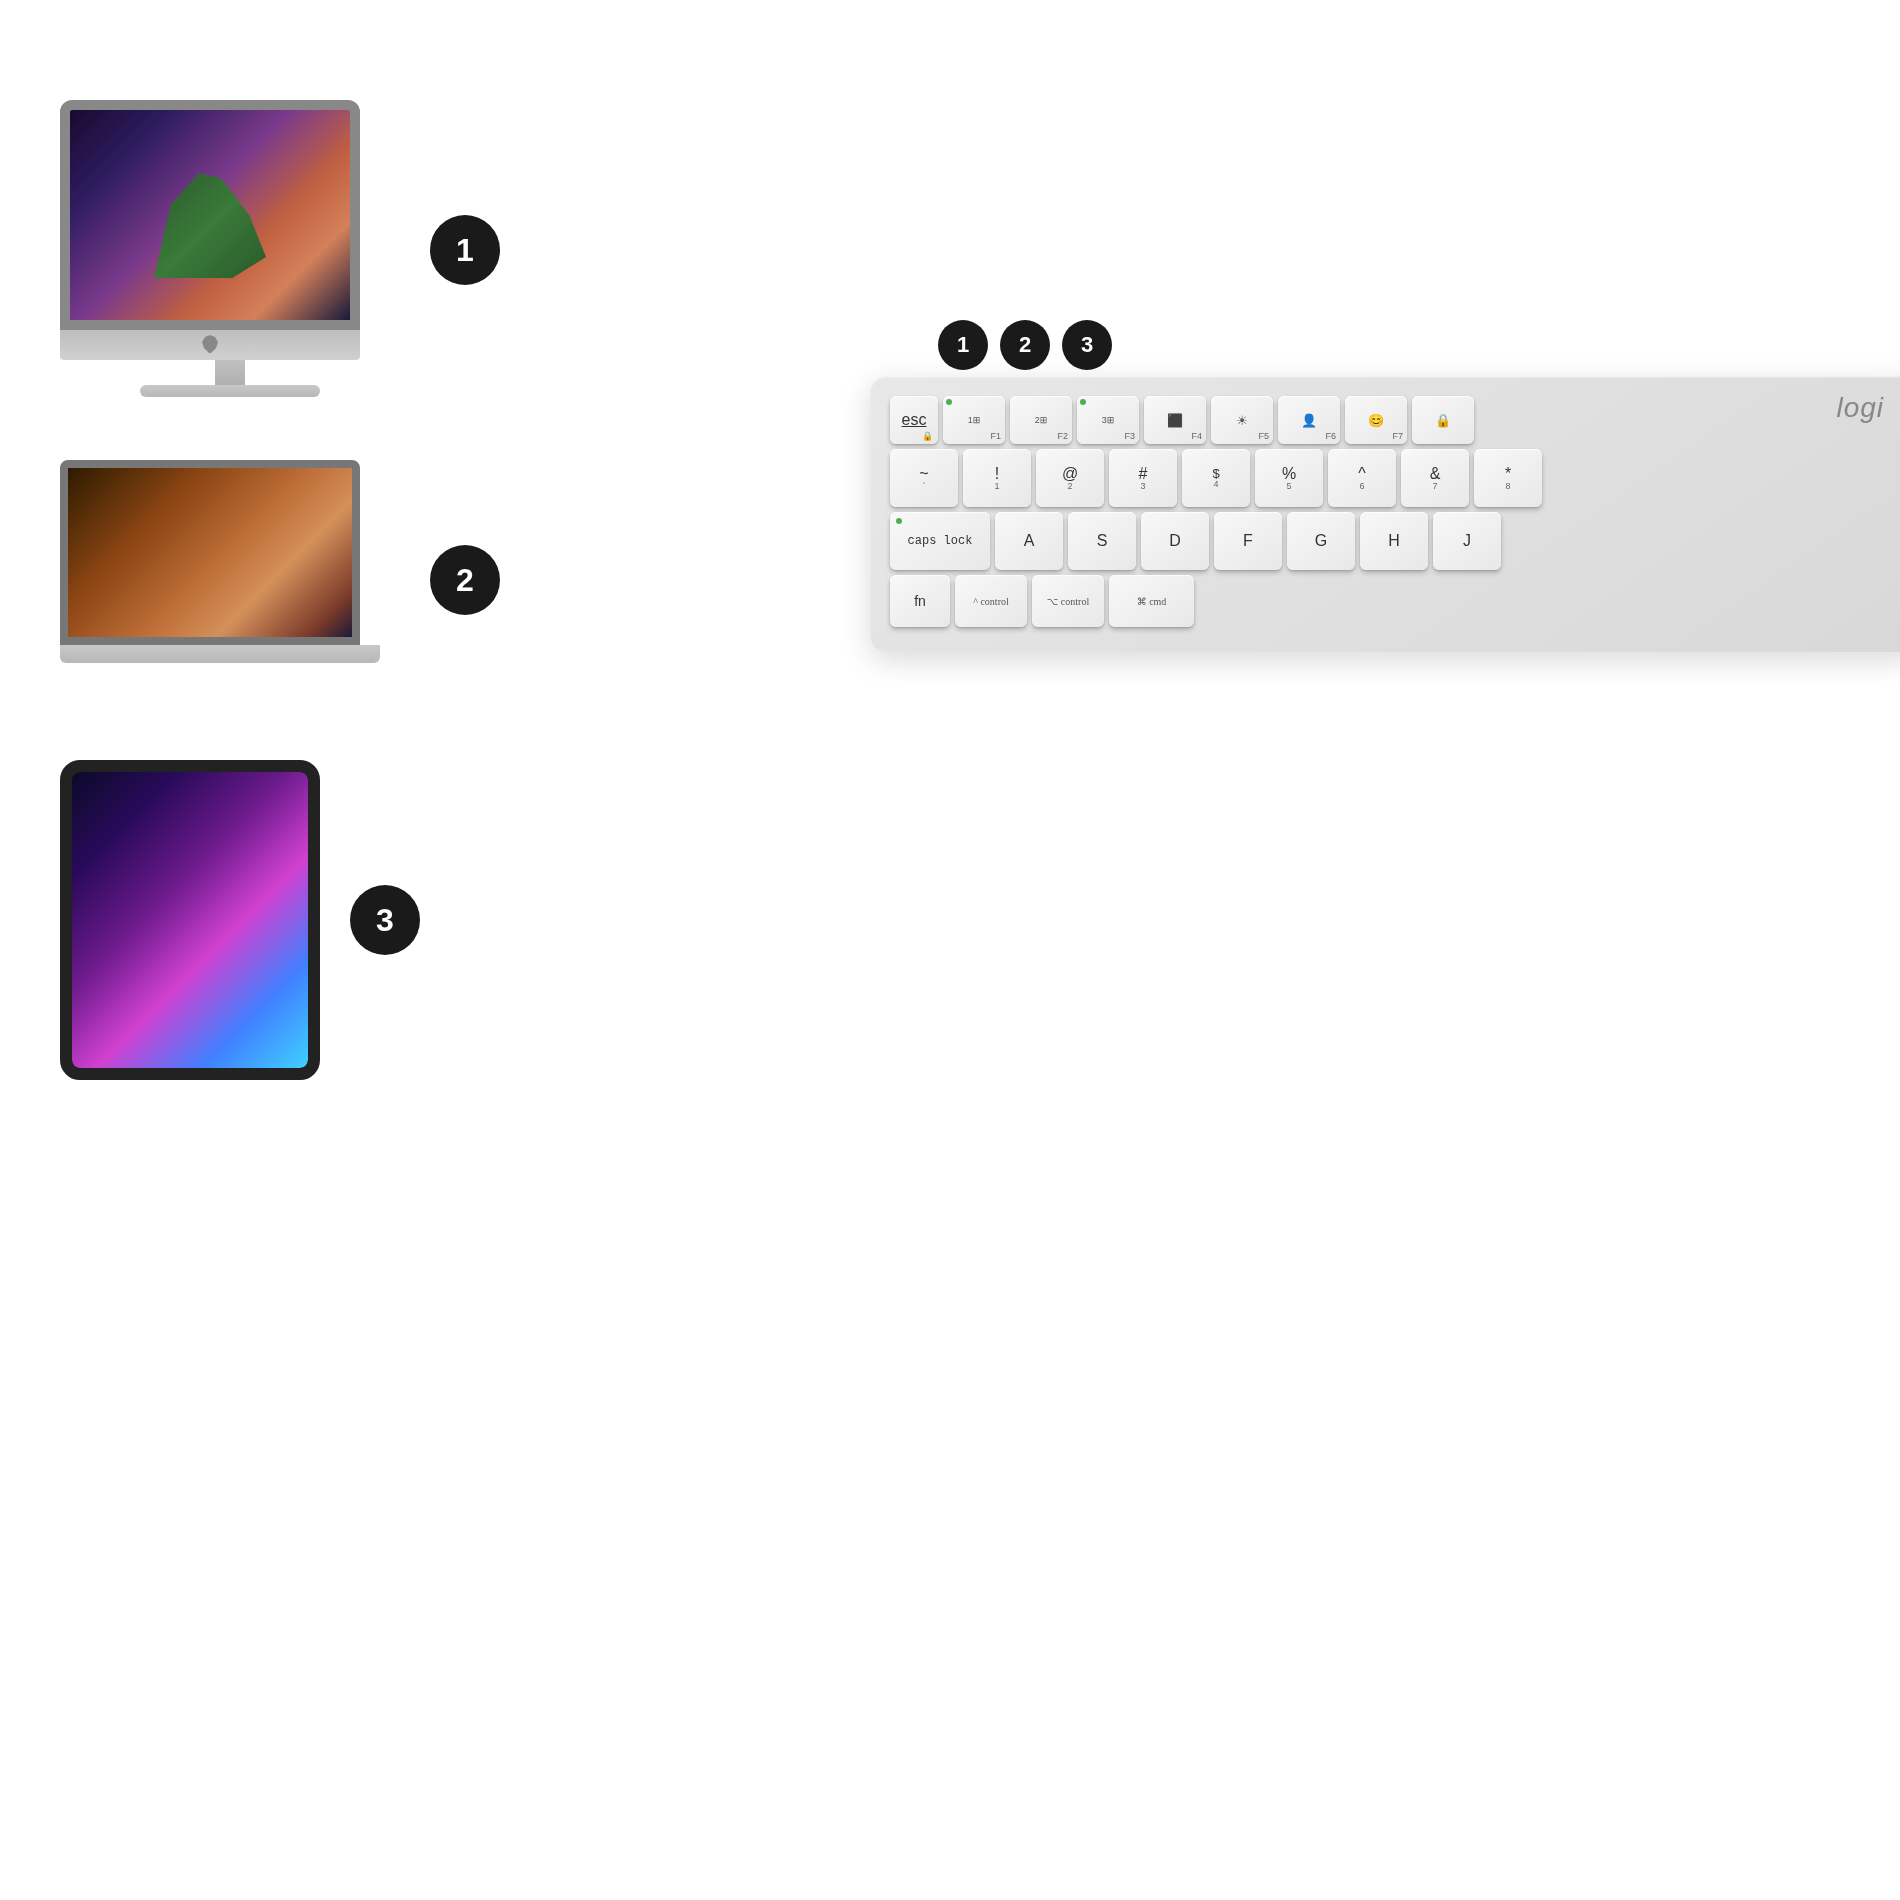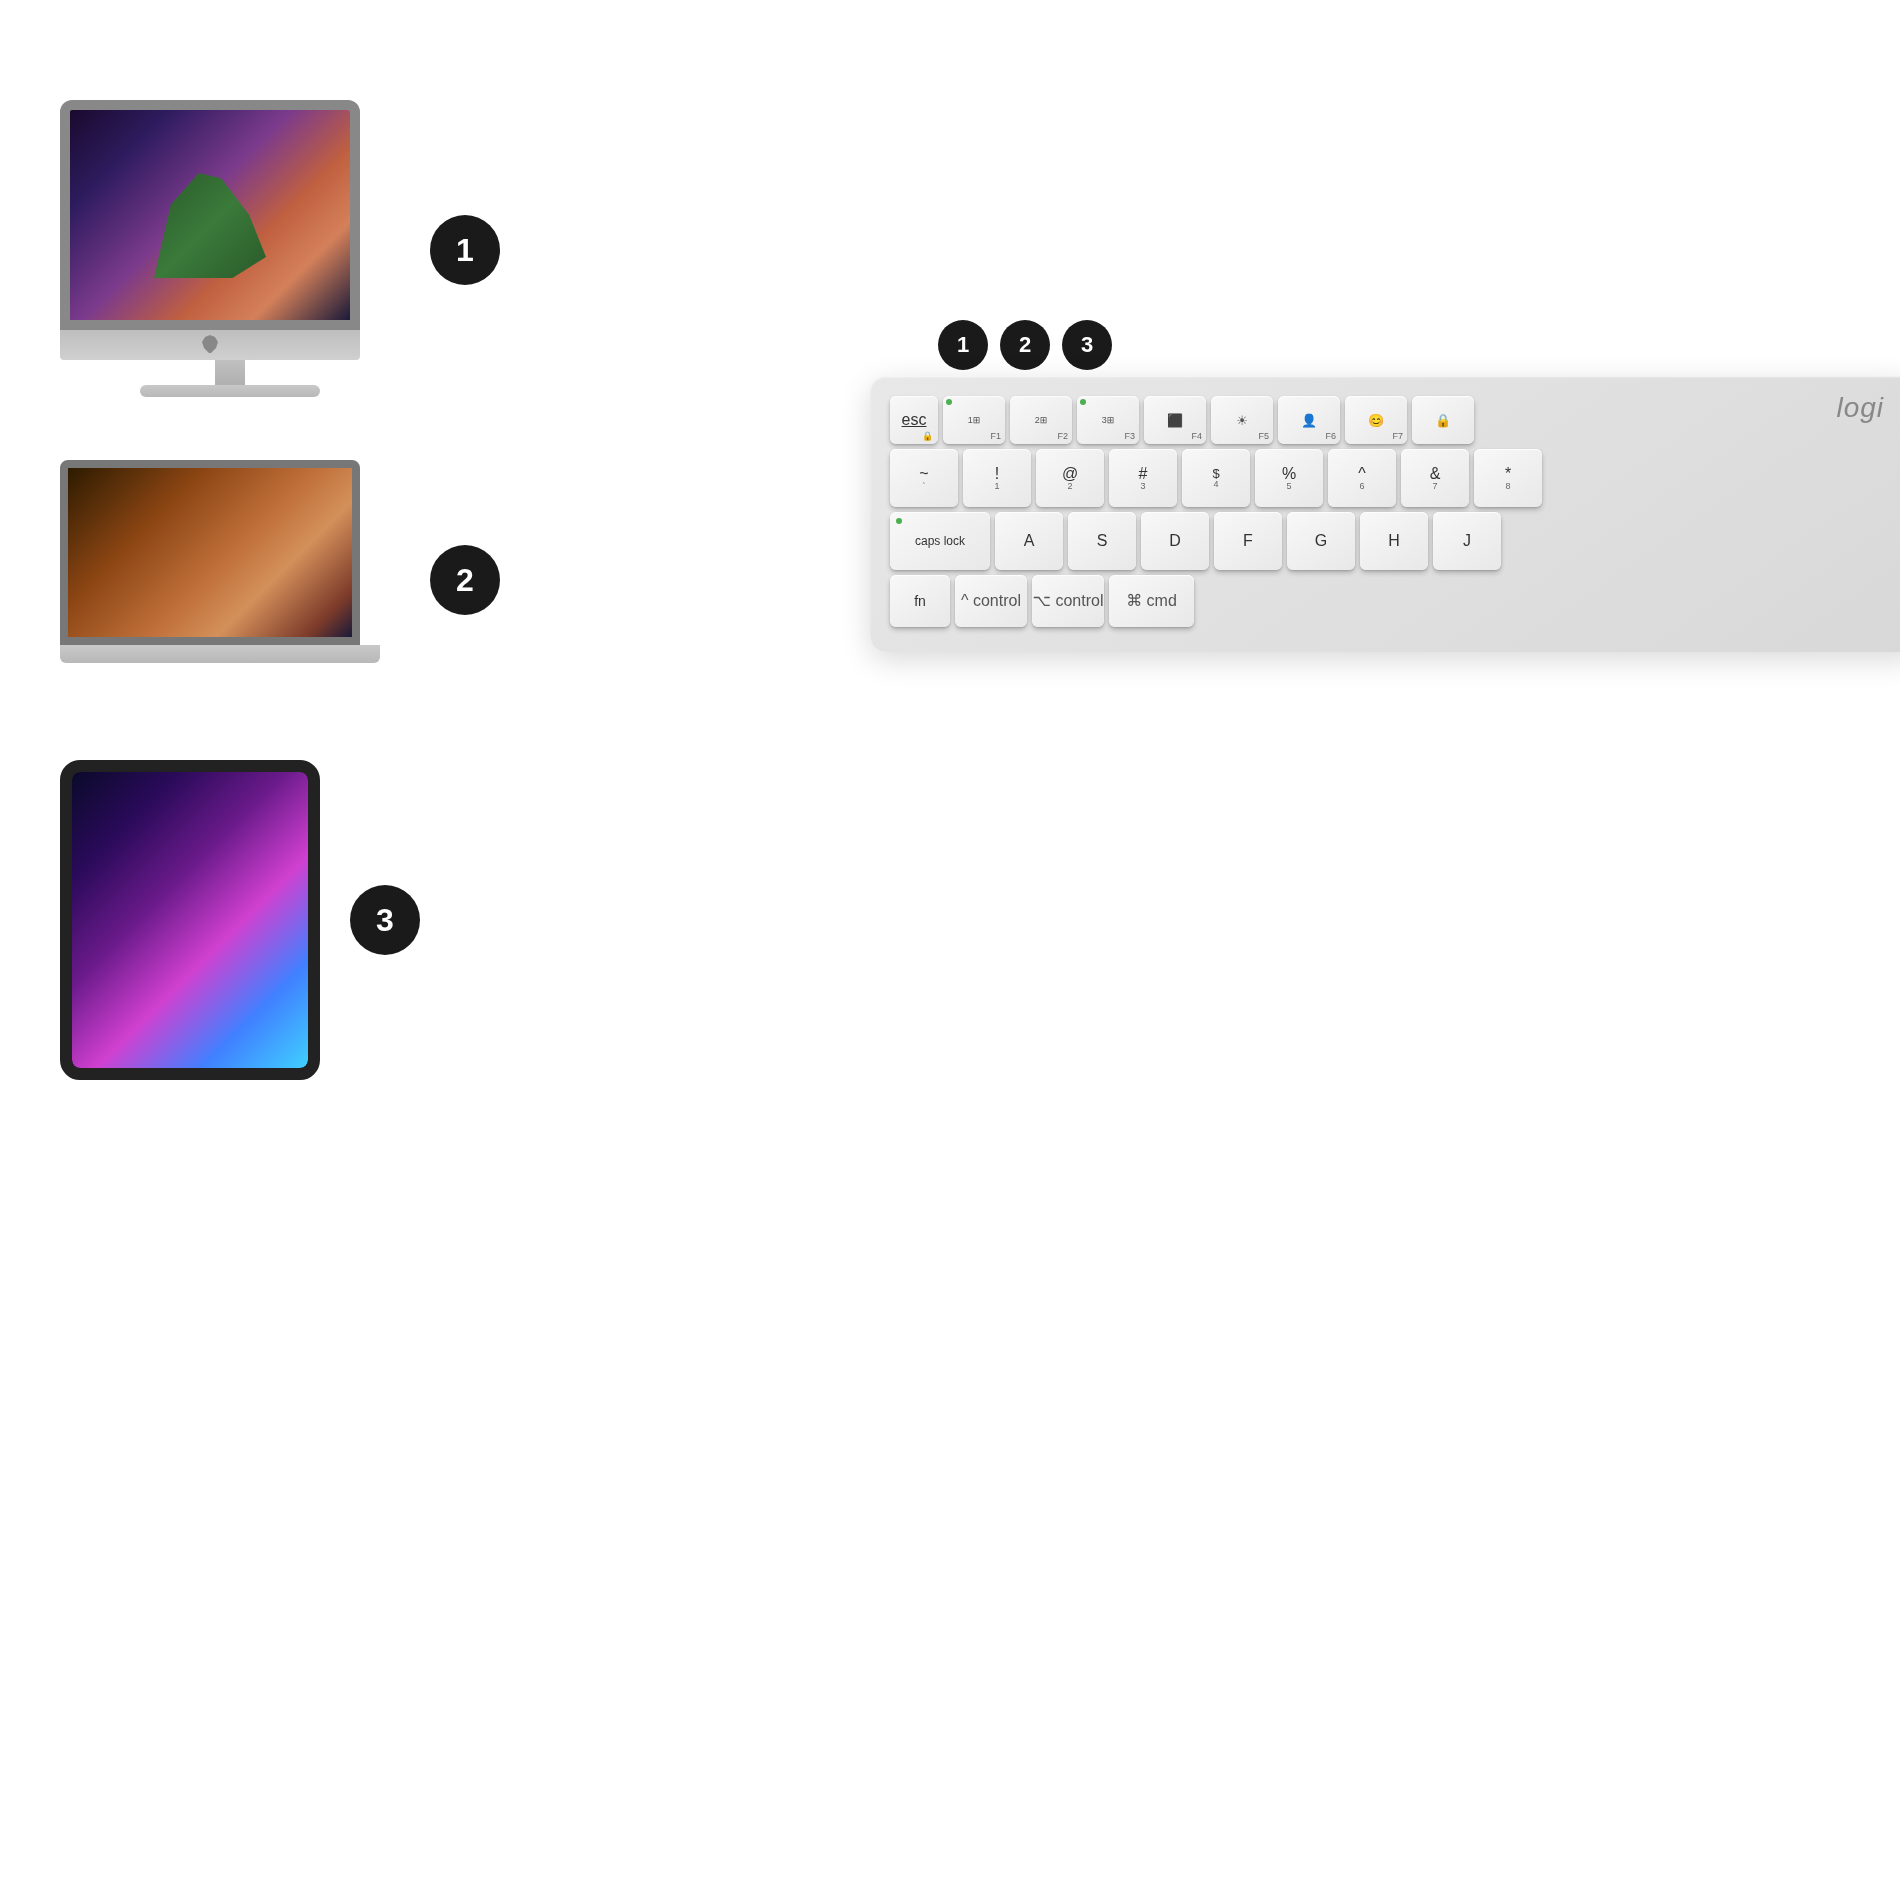--- a/index.html
+++ b/index.html
@@ -250,32 +250,33 @@
       position: absolute;
       bottom: 3px;
       right: 4px;
     }
 
     
     .key-std { width: 68px; height: 58px; }
     .key-fn { width: 62px; height: 48px; }
     .key-esc { width: 48px; height: 48px; text-decoration: underline; }
     .key-wide { width: 95px; height: 58px; }
-    .key-caps { width: 100px; height: 58px; }
+    .key-caps { width: 100px; height: 58px; font-family: Liberation Mono, monospace; }
     .key-shift { width: 115px; height: 58px; }
     .key-fn-bottom { width: 60px; height: 52px; }
     .key-ctrl { width: 72px; height: 52px; }
     .key-opt { width: 72px; height: 52px; }
     .key-cmd { width: 85px; height: 52px; }
 
     .key-multi-line {
-      font-size: 16px;
+      font-size: 10px;
       text-align: center;
       line-height: 1.3;
       color: #555;
+      font-family: Liberation Serif, serif;
     }
 
     .key-icon {
       font-size: 13px;
       color: #555;
     }
 
     
     .connect-dot {
       width: 6px;

